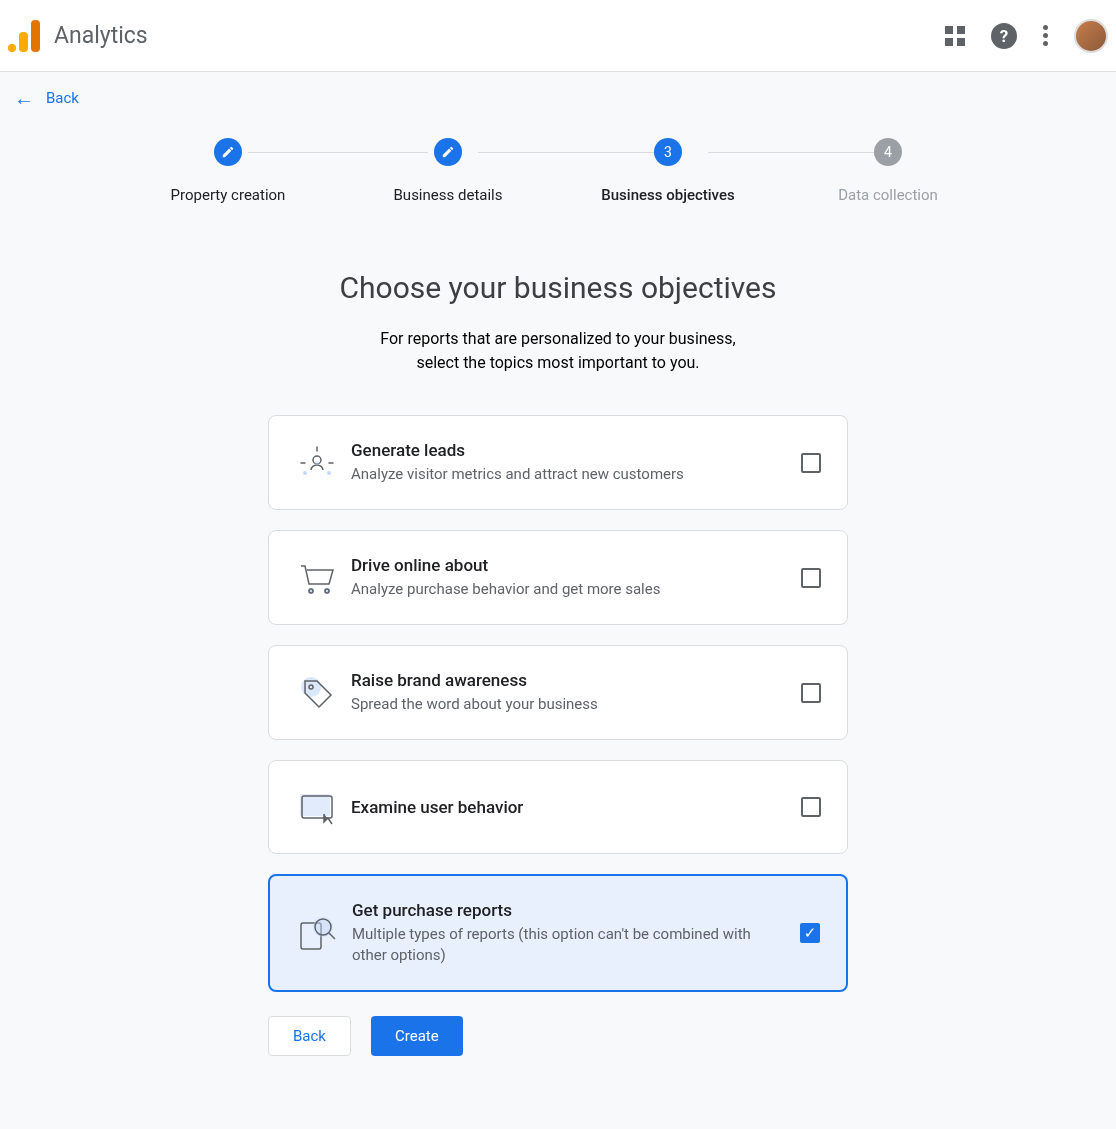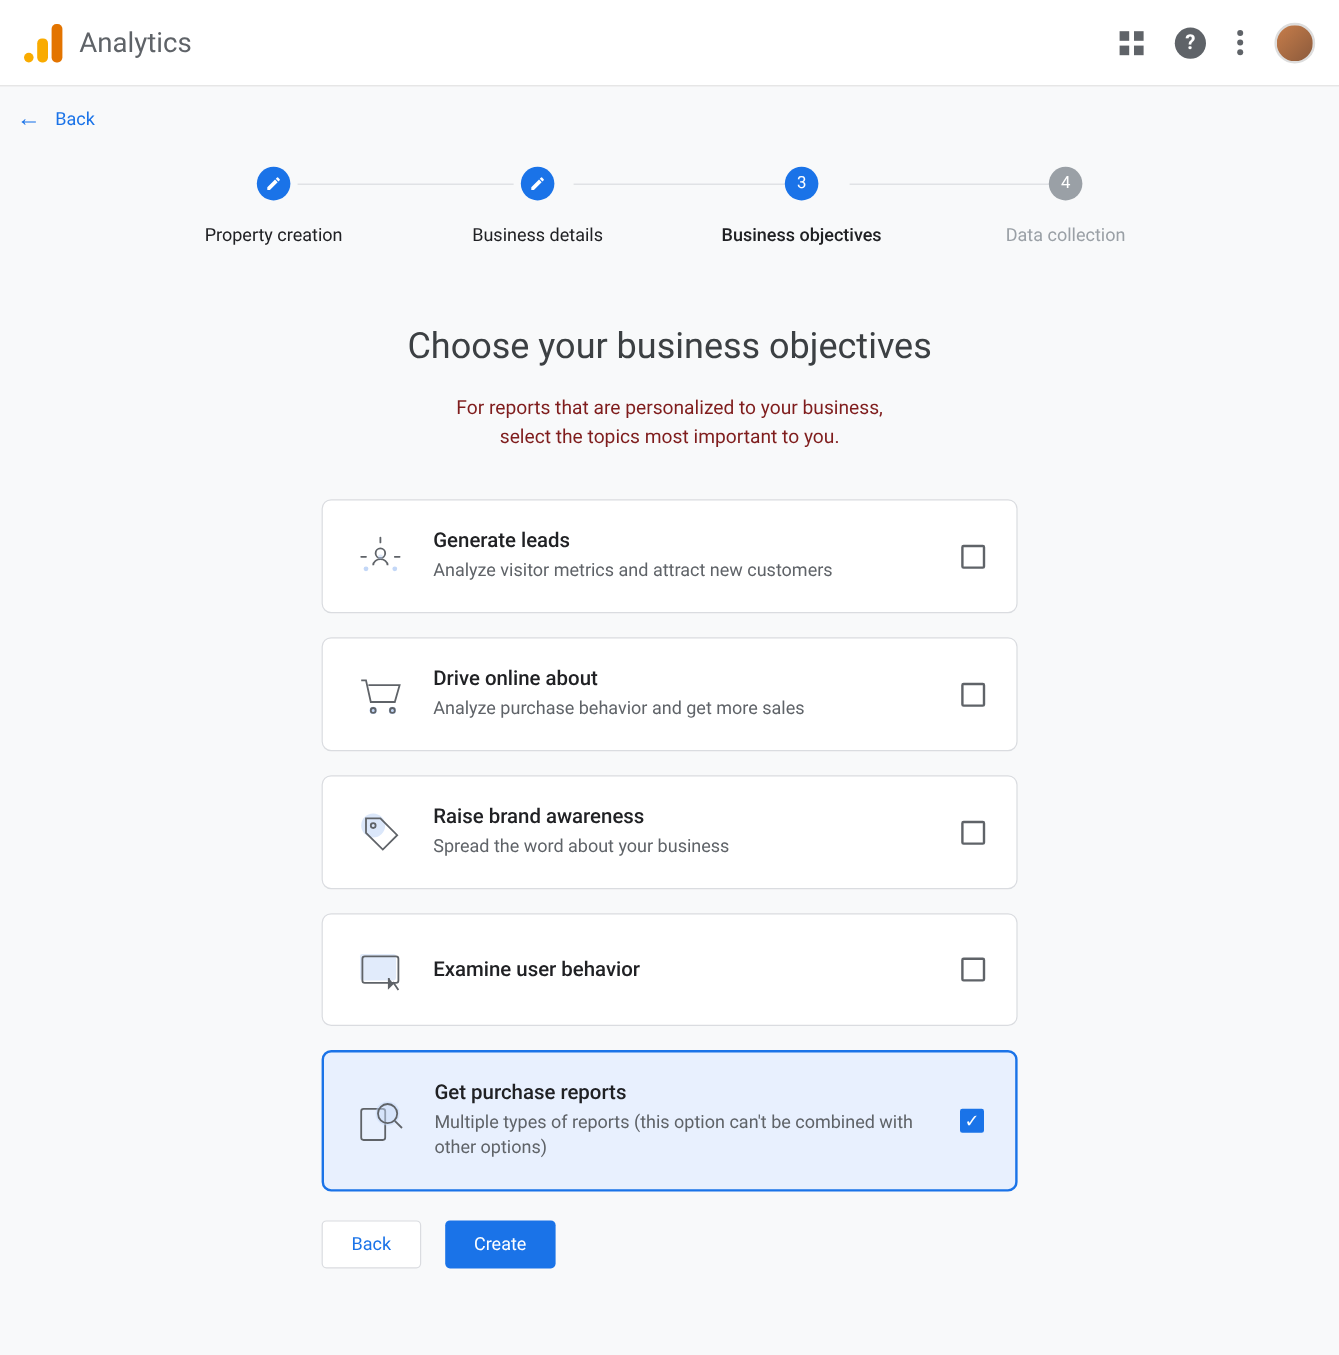--- a/index.html
+++ b/index.html
@@ -8,21 +8,21 @@
     background: #f8f9fa;
     width: 1116px;
     color: #202124;
   }
   .topbar {
     background: #fff;
     height: 72px;
     border-bottom: 1px solid #e0e0e0;
     display: flex;
     align-items: center;
-    padding: 0 20px;
+    padding: 0 8px;
     justify-content: space-between;
   }
   .topbar-left { display: flex; align-items: center; gap: 14px; }
   .topbar-right { display: flex; align-items: center; gap: 26px; }
   .logo-icon { display: flex; align-items: flex-end; gap: 2px; }
   .logo-bar1 { width: 7px; height: 14px; background: #f9ab00; border-radius: 2px 2px 0 0; }
   .logo-bar2 { width: 7px; height: 24px; background: #e37400; border-radius: 2px 2px 0 0; }
   .logo-dot { width: 7px; height: 7px; background: #f9ab00; border-radius: 50%; position: relative; top:0; }
   .logo-row { display:flex; align-items:flex-end; gap:3px; }
   .app-title { font-size: 23px; color: #5f6368; font-weight: 400; }
@@ -42,24 +42,24 @@
   .step-circle { width:28px; height:28px; border-radius:50%; display:flex; align-items:center; justify-content:center; color:#fff; font-size:14px; z-index:2; position:relative; }
   .step-circle.done { background:#1a73e8; }
   .step-circle.active { background:#1a73e8; }
   .step-circle.pending { background:#9aa0a6; }
   .step-label { margin-top:20px; font-size:15px; text-align:right; }
   .step-label.pending { color:#9aa0a6; }
   .stepper-inner { display:flex; justify-content:space-between; width:880px; position:relative; }
   .connector { position:absolute; top:14px; height:1px; background:#dadce0; }
 
   .page-title { text-align:center; font-size:30px; font-weight:400; margin-top:66px; color:#3c4043; }
-  .page-subtitle { text-align:center; font-size:16px; color:#7f1d1d; margin-top:22px; line-height:1.5; }
+  .page-subtitle { text-align:center; font-size:16px; color:#000000; margin-top:22px; line-height:1.5; }
 
   .cards { width:580px; margin:40px auto 0 auto; display:flex; flex-direction:column; gap:20px; }
-  .card { background:#fff; border:1px solid #dadce0; border-radius:8px; padding:24px 26px; display:flex; align-items:center; gap:22px; cursor:pointer; }
+  .card { background:#fff; border:1px solid #dadce0; border-radius:8px; padding:24px 26px; display:flex; align-items:center; gap:12px; cursor:pointer; }
   .card.selected { background:#e8f0fe; border:2px solid #1a73e8; }
   .card-icon { width:44px; height:44px; flex-shrink:0; display:flex; align-items:center; justify-content:center; }
   .card-text { flex:1; }
   .card-title { font-size:17px; font-weight:500; color:#202124; }
   .card-desc { font-size:15px; color:#5f6368; margin-top:4px; line-height:1.4; }
   .card-check { width:20px; height:20px; border:2px solid #5f6368; border-radius:2px; flex-shrink:0; }
   .card-check.checked { background:#1a73e8; border-color:#1a73e8; display:flex; align-items:center; justify-content:center; color:#fff; font-size:15px; }
 
   .footer-btns { width:580px; margin:24px auto 30px auto; display:flex; gap:20px; }
   .btn { padding:10px 24px; border-radius:4px; font-size:15px; cursor:pointer; border:none; font-family:inherit; }

